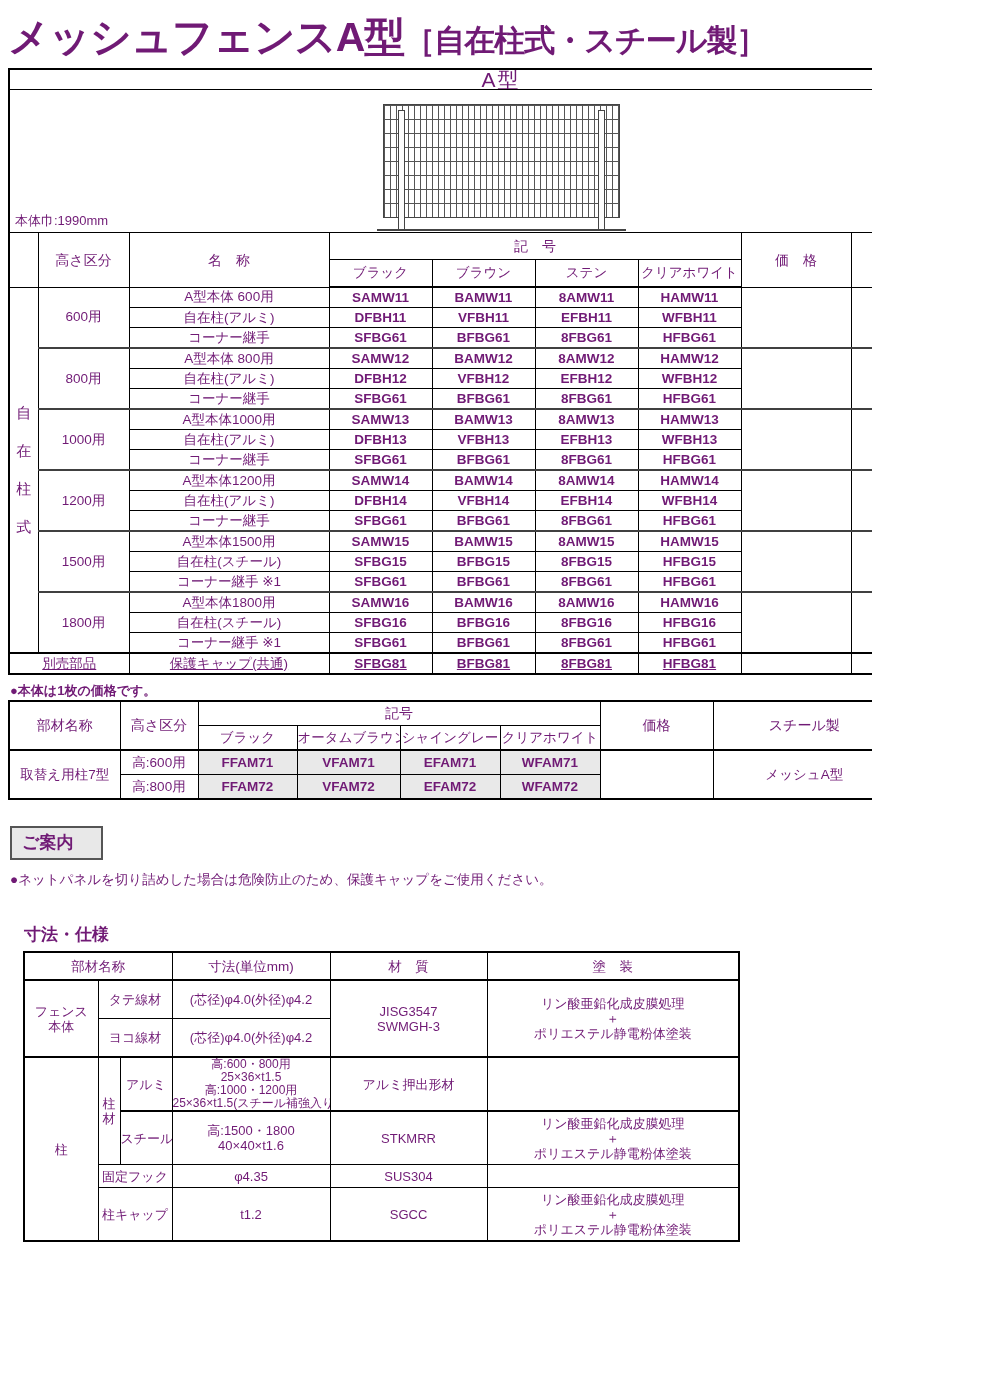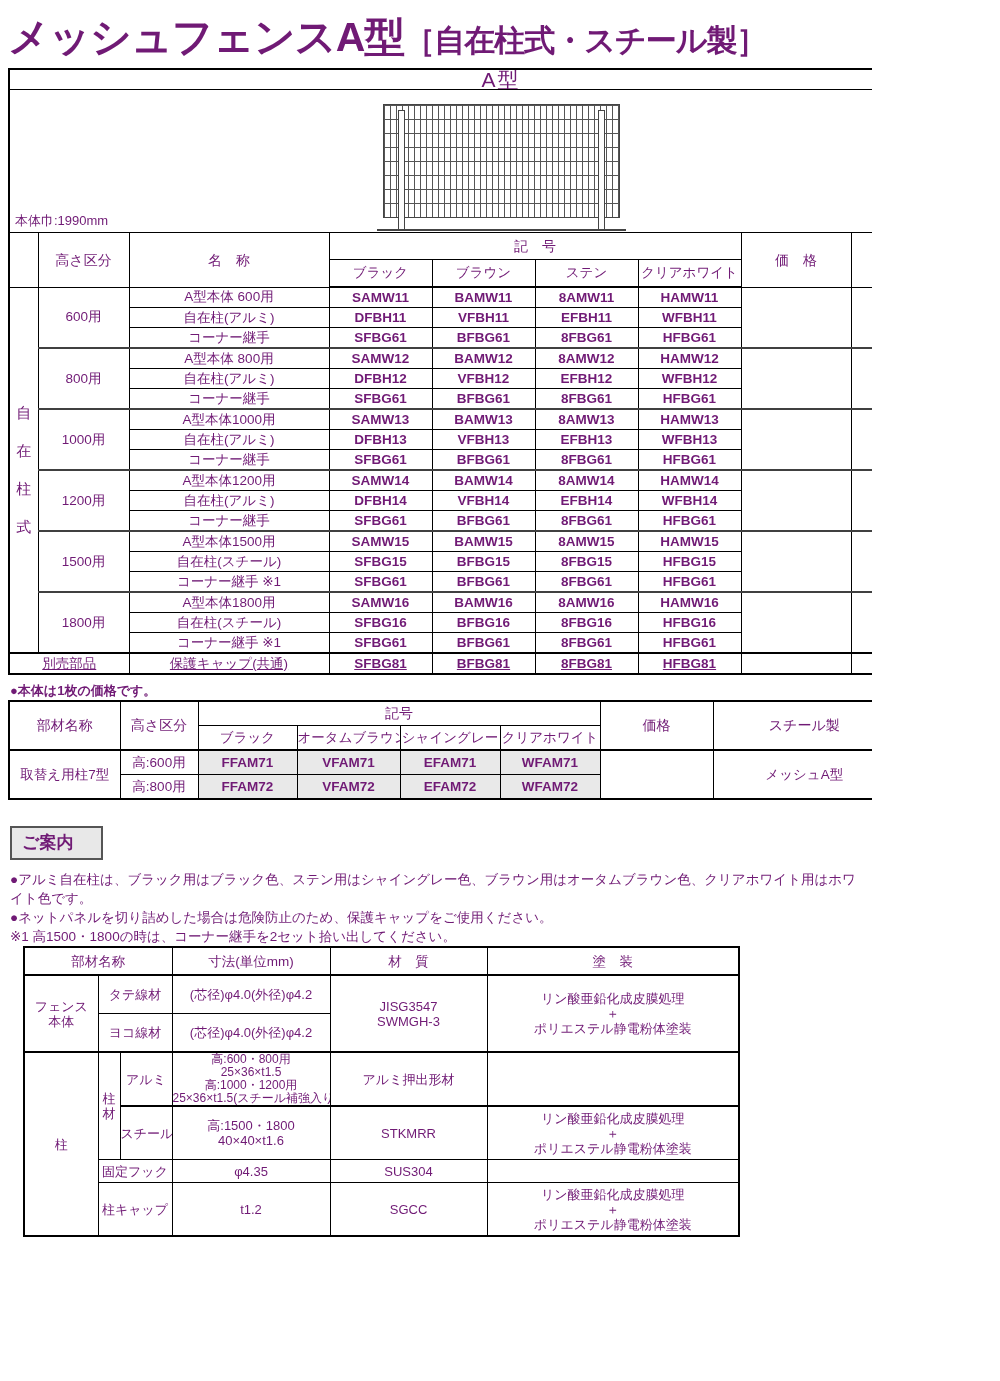--- a/index.html
+++ b/index.html
@@ -338,25 +338,24 @@
       <td class="shade">EFAM72</td>
       <td class="shade">WFAM72</td>
     </tr>
   </tbody>
     </table>
 
   <div>
     <span class="goannai">ご案内</span>
   </div>
   <div class="notes">
-    <div>●アルミ自在柱は、ブラック用はブラック色、ステン用はシャイングレー色、ブラウン用はオータムブラウン色、クリアホワイト用はホワイト色です。</div>
     <div>●ネットパネルを切り詰めした場合は危険防止のため、保護キャップをご使用ください。</div>
-    <div>※1 高1500・1800の時は、コーナー継手を2セット拾い出してください。</div>
   </div>
 
+  <div class="spec-head">寸法・仕様</div>
 
   <table class="t3">
     <colgroup>
       <col style="width:74px">
         <col style="width:22px">
         <col style="width:52px">
       <col style="width:158px">
         <col style="width:157px">
         <col style="width:252px">
     </colgroup>

